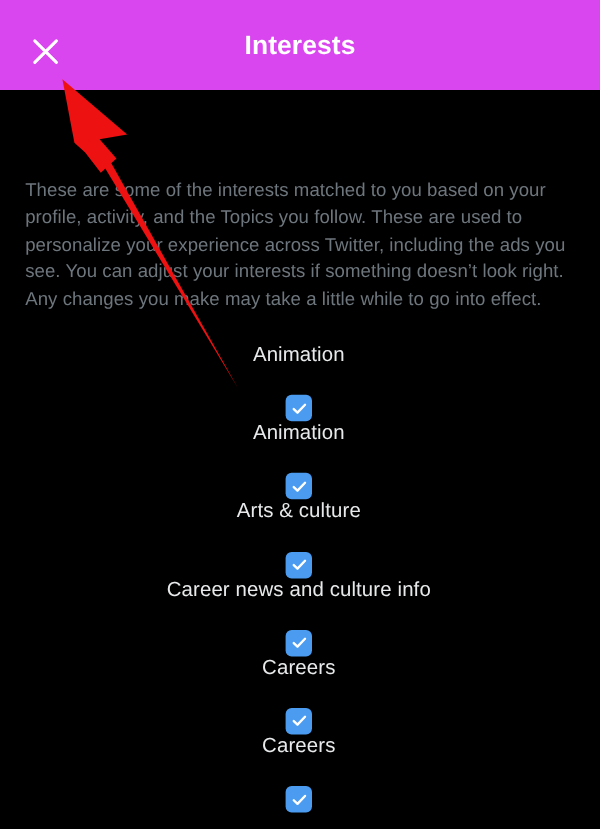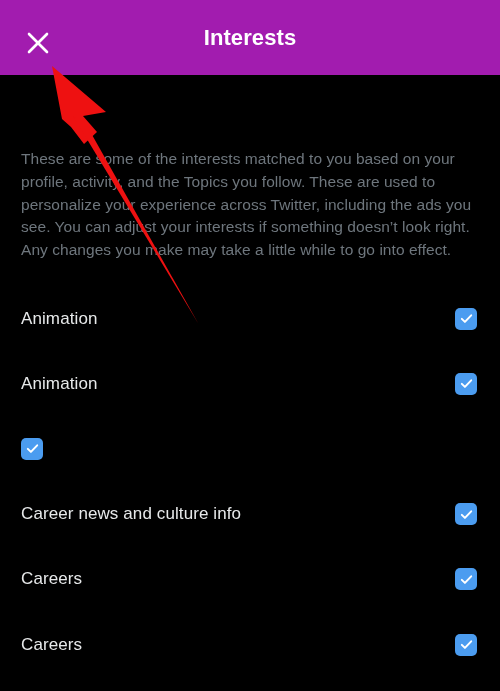--- a/index.html
+++ b/index.html
@@ -20,21 +20,21 @@
     overflow: hidden;
   }
 
   
   .header {
     position: absolute;
     top: 0;
     left: 0;
     width: 500px;
     height: 75px;
-    background: #a21caf;
+    background: #d946ef;
     box-sizing: border-box;
   }
   .close-btn {
     position: absolute;
     left: 20px;
     top: 25px;
     width: 36px;
     height: 36px;
     display: flex;
     align-items: center;
@@ -85,20 +85,21 @@
   }
   .list-item {
     position: relative;
     height: 65.2px;
     display: flex;
     align-items: center;
     justify-content: space-between;
     padding: 0 23px 0 21px;
     box-sizing: border-box;
     cursor: pointer;
+    flex-direction: column;
   }
   .item-label {
     color: #e7e9ea;
     font-size: 17px;
     letter-spacing: 0.1px;
     line-height: 20px;
   }
 
   
   .checkbox {
@@ -162,20 +163,21 @@
         <span class="checkbox">
           <span>
             <svg width="15" height="15" viewBox="0 0 16 16" aria-hidden="true">
               <polyline points="3,8.4 6.3,11.6 13,4.6" fill="none" stroke="#ffffff" stroke-width="2.1" stroke-linecap="round" stroke-linejoin="round"></polyline>
             </svg>
           </span>
         </span>
       </li>
 
       <li class="list-item">
+        <span class="item-label">Arts &amp; culture</span>
         <span class="checkbox">
           <span>
             <svg width="15" height="15" viewBox="0 0 16 16" aria-hidden="true">
               <polyline points="3,8.4 6.3,11.6 13,4.6" fill="none" stroke="#ffffff" stroke-width="2.1" stroke-linecap="round" stroke-linejoin="round"></polyline>
             </svg>
           </span>
         </span>
       </li>
 
       <li class="list-item">

